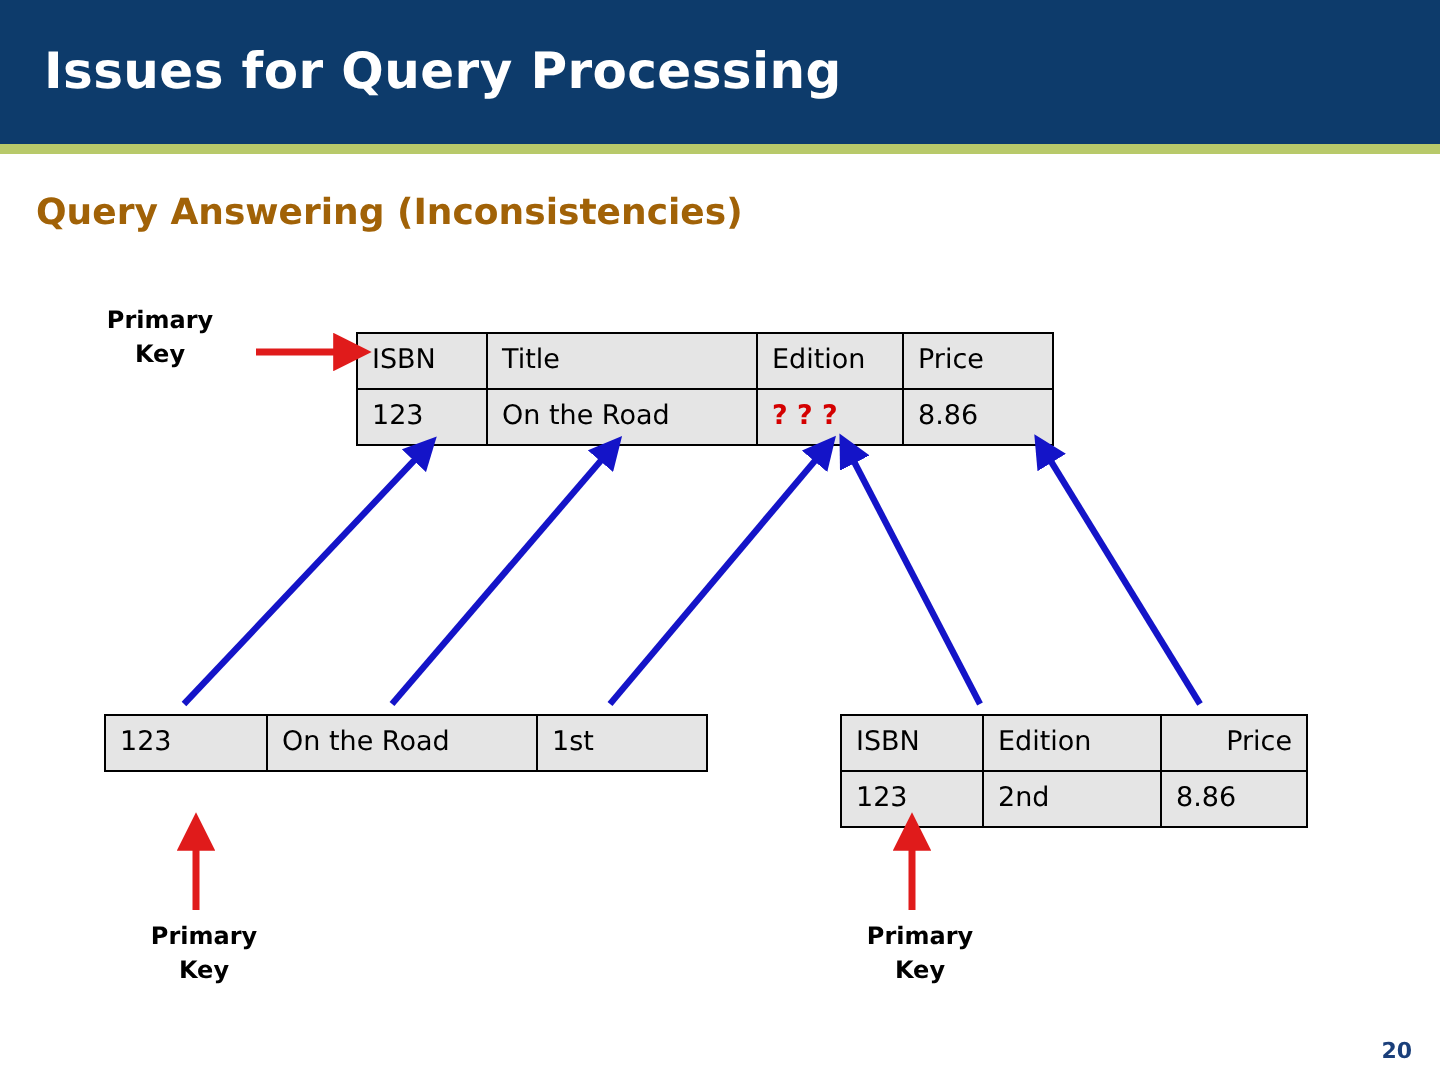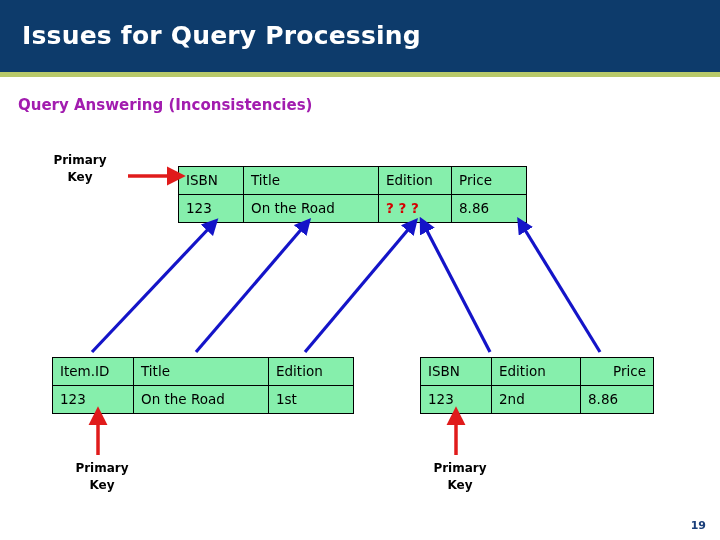--- a/index.html
+++ b/index.html
@@ -40,23 +40,23 @@
     width: 720px;
     height: 5px;
     background: #b8c96a;
   }
 
   
   .subtitle {
     position: absolute;
     left: 18px;
     top: 96px;
-    font-size: 15px;
-    font-weight: bold;
-    color: #a21caf;
+    font-size: 18px;
+    font-weight: bold;
+    color: #a16207;
     white-space: nowrap;
   }
 
   
   .label-block {
     position: absolute;
     font-size: 12px;
     font-weight: bold;
     color: #000000;
     text-align: center;
@@ -77,21 +77,21 @@
     top: 460px;
     width: 100px;
   }
 
   
   table.grid {
     position: absolute;
     border-collapse: collapse;
     font-size: 13.5px;
     color: #000000;
-    background: #86efac;
+    background: #e5e5e5;
   }
   table.grid td {
     border: 1px solid #000000;
     padding: 3px 7px 4px 7px;
     white-space: nowrap;
     vertical-align: middle;
     height: 20px;
   }
   table.grid tr.head td {
     font-weight: normal;
@@ -176,25 +176,20 @@
     <td class="c0">123</td>
     <td class="c1">On the Road</td>
     <td class="c2 qmark">? ? ?</td>
     <td class="c3">8.86</td>
   </tr>
 </tbody>
   </table>
 
 <table class="grid" id="table-left">
   <tbody>
-      <tr class="head">
-    <td class="c0">Item.ID</td>
-    <td class="c1">Title</td>
-    <td class="c2">Edition</td>
-  </tr>
   <tr>
     <td class="c0">123</td>
     <td class="c1">On the Road</td>
     <td class="c2">1st</td>
   </tr>
 </tbody>
   </table>
 
 <table class="grid" id="table-right">
   <tbody>
@@ -231,13 +226,13 @@
 
   <line x1="196" y1="352" x2="305" y2="225" stroke="#1414c8" stroke-width="3.2" marker-end="url(#head-blue)"></line>
 
   <line x1="305" y1="352" x2="412" y2="225" stroke="#1414c8" stroke-width="3.2" marker-end="url(#head-blue)"></line>
 
   <line x1="490" y1="352" x2="424" y2="225" stroke="#1414c8" stroke-width="3.2" marker-end="url(#head-blue)"></line>
 
   <line x1="600" y1="352" x2="522" y2="225" stroke="#1414c8" stroke-width="3.2" marker-end="url(#head-blue)"></line>
 </svg>
 
-<div class="page-number">19</div>
+<div class="page-number">20</div>
 
 </body></html>

